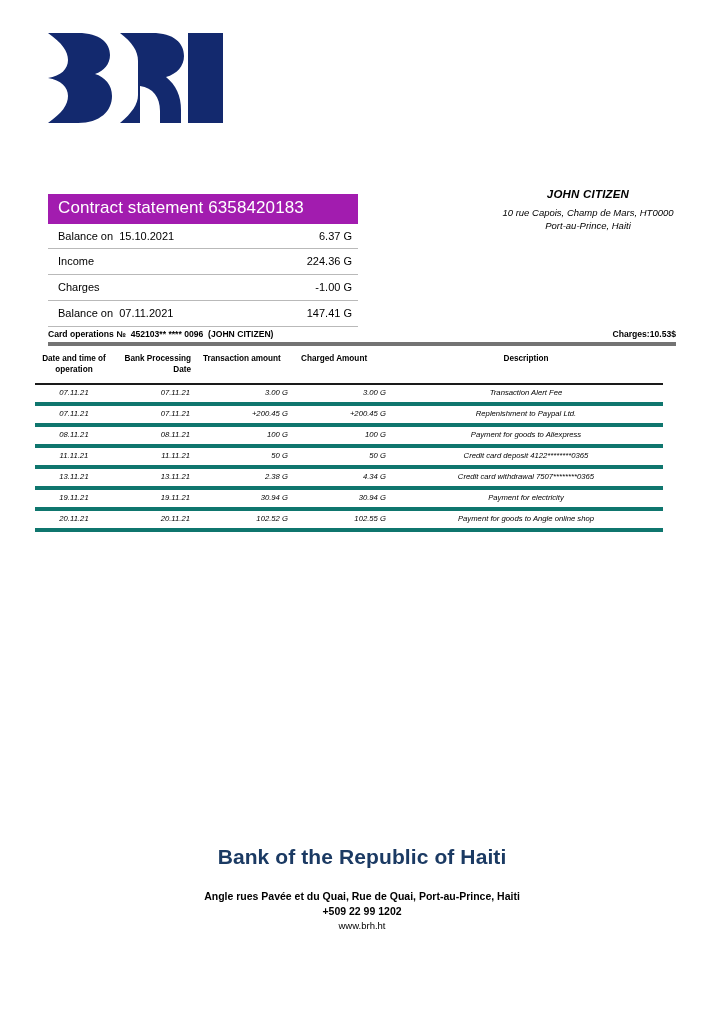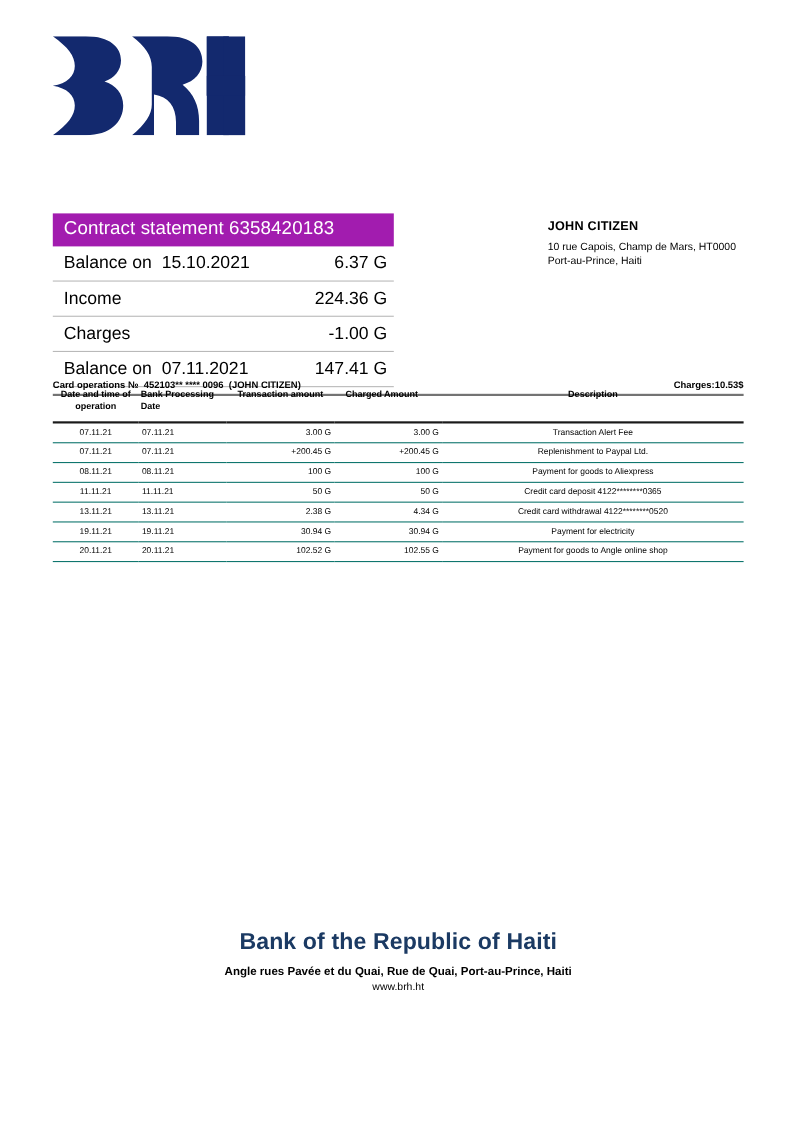--- a/index.html
+++ b/index.html
@@ -40,107 +40,108 @@
     font-weight: 400;
     padding: 5px 0 6px 10px;
     letter-spacing: 0.1px;
     line-height: 1.1;
   }
   .balance-row {
     display: flex;
     justify-content: space-between;
     align-items: baseline;
     border-bottom: 1px solid #b9b9b9;
-    font-size: 16px;
+    font-size: 11px;
     padding: 6px 6px 5px 10px;
     line-height: 1.25;
   }
   .balance-row .bl-label { white-space: pre; }
   .balance-row .bl-value { white-space: nowrap; }
 
   
   .address-block {
     position: absolute;
     right: 46px;
-    top: 198px;
+    top: 186px;
     width: 180px;
-    text-align: left;
+    text-align: center;
     font-size: 9.5px;
     line-height: 1.45;
+    font-style: italic;
   }
   .address-name {
     font-size: 11.5px;
     font-weight: bold;
     letter-spacing: 0.2px;
     margin-bottom: 3px;
   }
   .address-lines { font-size: 9.5px; }
 
   
   .card-ops-line {
     position: absolute;
     left: 48px;
     top: 329px;
     width: 628px;
     display: flex;
     justify-content: space-between;
     align-items: baseline;
     font-size: 8.6px;
     font-weight: bold;
-    border-bottom: 2px solid #737373;
+    border-bottom: 4px solid #737373;
     padding-bottom: 3px;
-    margin-top: 16px;
   }
   .card-ops-left { white-space: pre; }
 
   
   .tx-table {
     position: absolute;
-    left: 48px;
+    left: 35px;
     top: 352px;
     width: 628px;
     border-collapse: collapse;
     table-layout: fixed;
   }
   .tx-table th {
     font-size: 8.2px;
     font-weight: bold;
     line-height: 1.32;
     padding: 2px 2px 7px 2px;
     vertical-align: top;
     border-bottom: 2px solid #1a1a1a;
   }
   .tx-table td {
     font-size: 7.7px;
     line-height: 1.3;
     padding: 3.5px 3px;
-    border-bottom: 1px solid #0f766e;
+    border-bottom: 4px solid #0f766e;
     vertical-align: middle;
+    font-style: italic;
   }
   .col-date    { width: 74px;  text-align: center; }
-  .col-bank    { width: 76px;  text-align: left; }
+  .col-bank    { width: 76px;  text-align: right; }
   .col-txamt   { width: 86px;  text-align: right; padding-right: 22px; }
   .col-chamt   { width: 86px;  text-align: right; padding-right: 22px; }
   .col-desc    { text-align: center; }
   th.col-txamt, th.col-chamt { text-align: left; padding-left: 10px; padding-right: 2px; }
 
   
   .footer {
     position: absolute;
     left: 0;
     right: 0;
     top: 845px;
     text-align: center;
   }
   .footer-title {
     color: #1b3a63;
     font-size: 21px;
     font-weight: bold;
     letter-spacing: 0.1px;
-    margin-bottom: 7px;
+    margin-bottom: 20px;
   }
   .footer-addr {
     font-size: 10.5px;
     font-weight: bold;
     line-height: 1.42;
   }
   .footer-phone {
     font-size: 10.5px;
     font-weight: bold;
     line-height: 1.42;
@@ -239,21 +240,21 @@
       <td class="col-bank">11.11.21</td>
       <td class="col-txamt">50 G</td>
       <td class="col-chamt">50 G</td>
       <td class="col-desc">Credit card deposit 4122********0365</td>
     </tr>
     <tr>
       <td class="col-date">13.11.21</td>
       <td class="col-bank">13.11.21</td>
       <td class="col-txamt">2.38 G</td>
       <td class="col-chamt">4.34 G</td>
-      <td class="col-desc">Credit card withdrawal 4122********0520</td>
+      <td class="col-desc">Credit card withdrawal 7507********0365</td>
     </tr>
     <tr>
       <td class="col-date">19.11.21</td>
       <td class="col-bank">19.11.21</td>
       <td class="col-txamt">30.94 G</td>
       <td class="col-chamt">30.94 G</td>
       <td class="col-desc">Payment for electricity</td>
     </tr>
     <tr>
       <td class="col-date">20.11.21</td>
@@ -261,14 +262,15 @@
       <td class="col-txamt">102.52 G</td>
       <td class="col-chamt">102.55 G</td>
       <td class="col-desc">Payment for goods to Angle online shop</td>
     </tr>
   </tbody>
 </table>
 
 <div class="footer">
   <div class="footer-title">Bank of the Republic of Haiti</div>
   <div class="footer-addr">Angle rues Pavée et du Quai, Rue de Quai, Port-au-Prince, Haiti</div>
+  <div class="footer-phone">+509 22 99 1202</div>
   <div class="footer-web">www.brh.ht</div>
 </div>
 
 </body></html>

